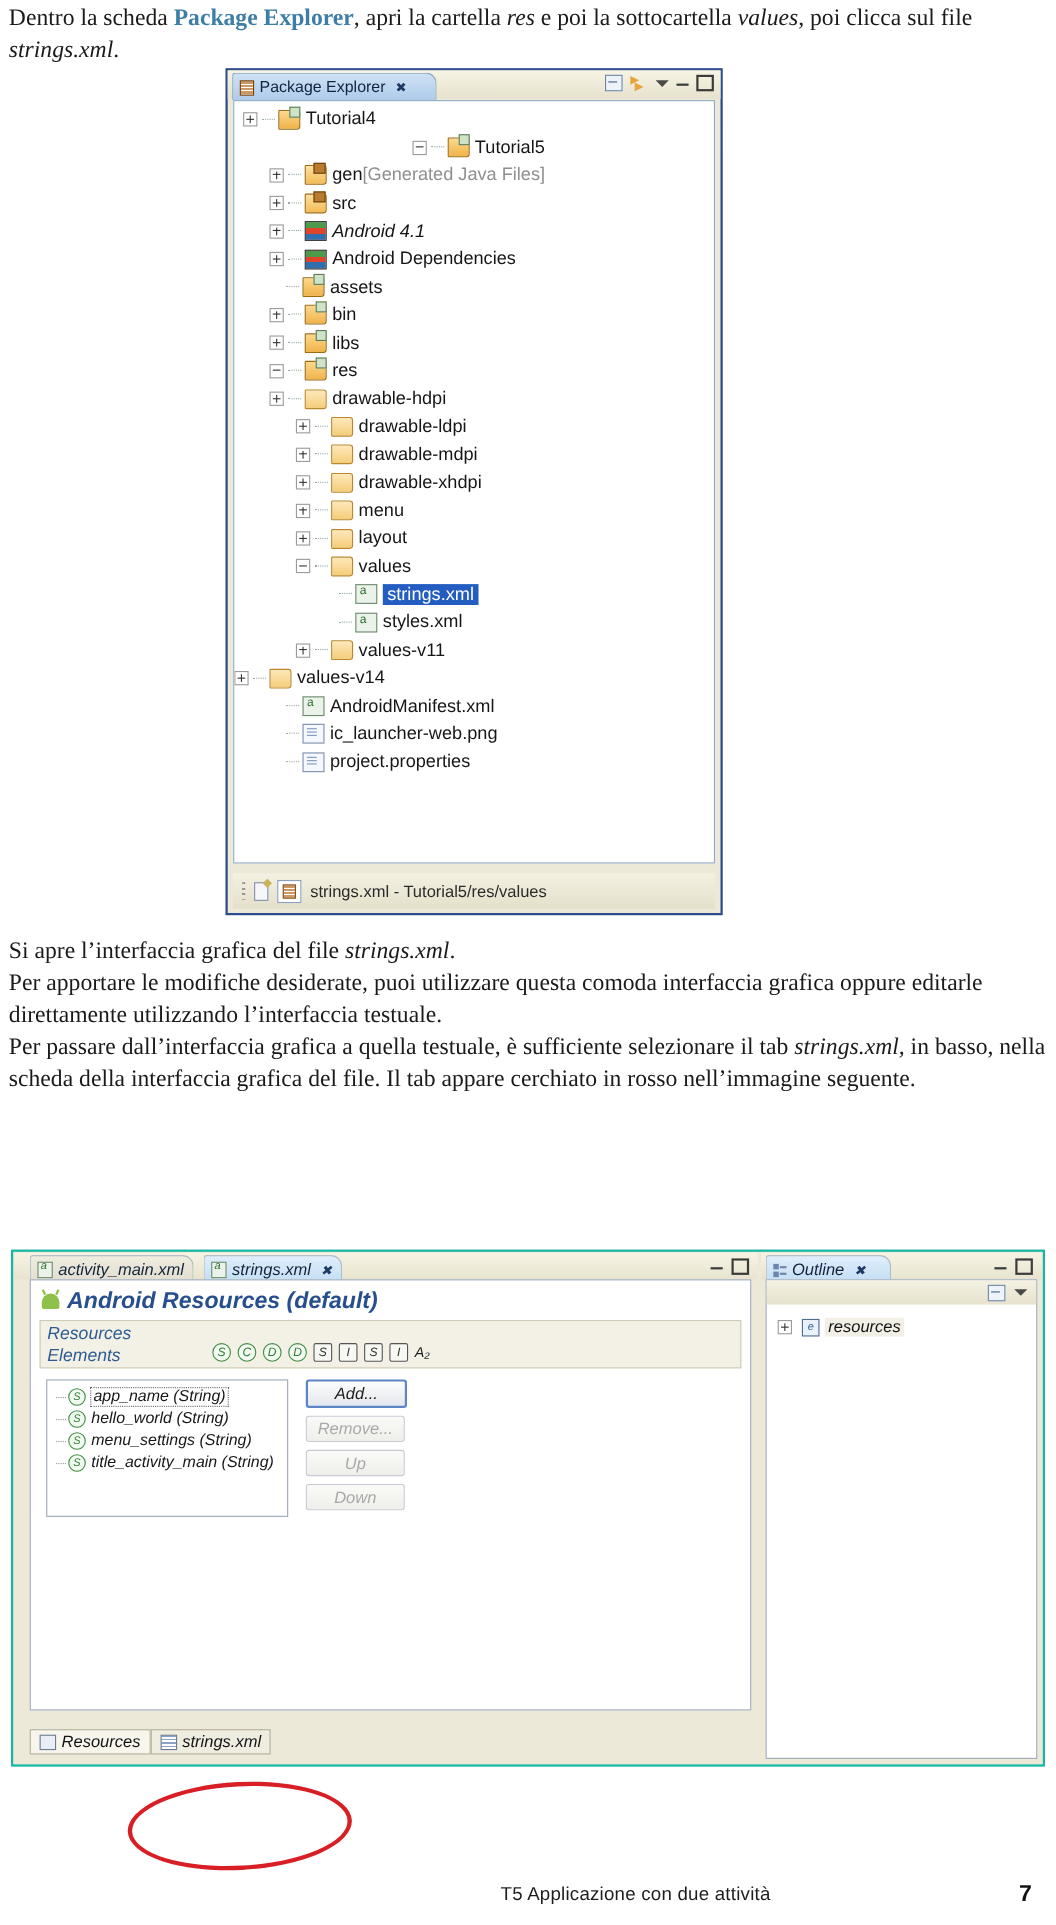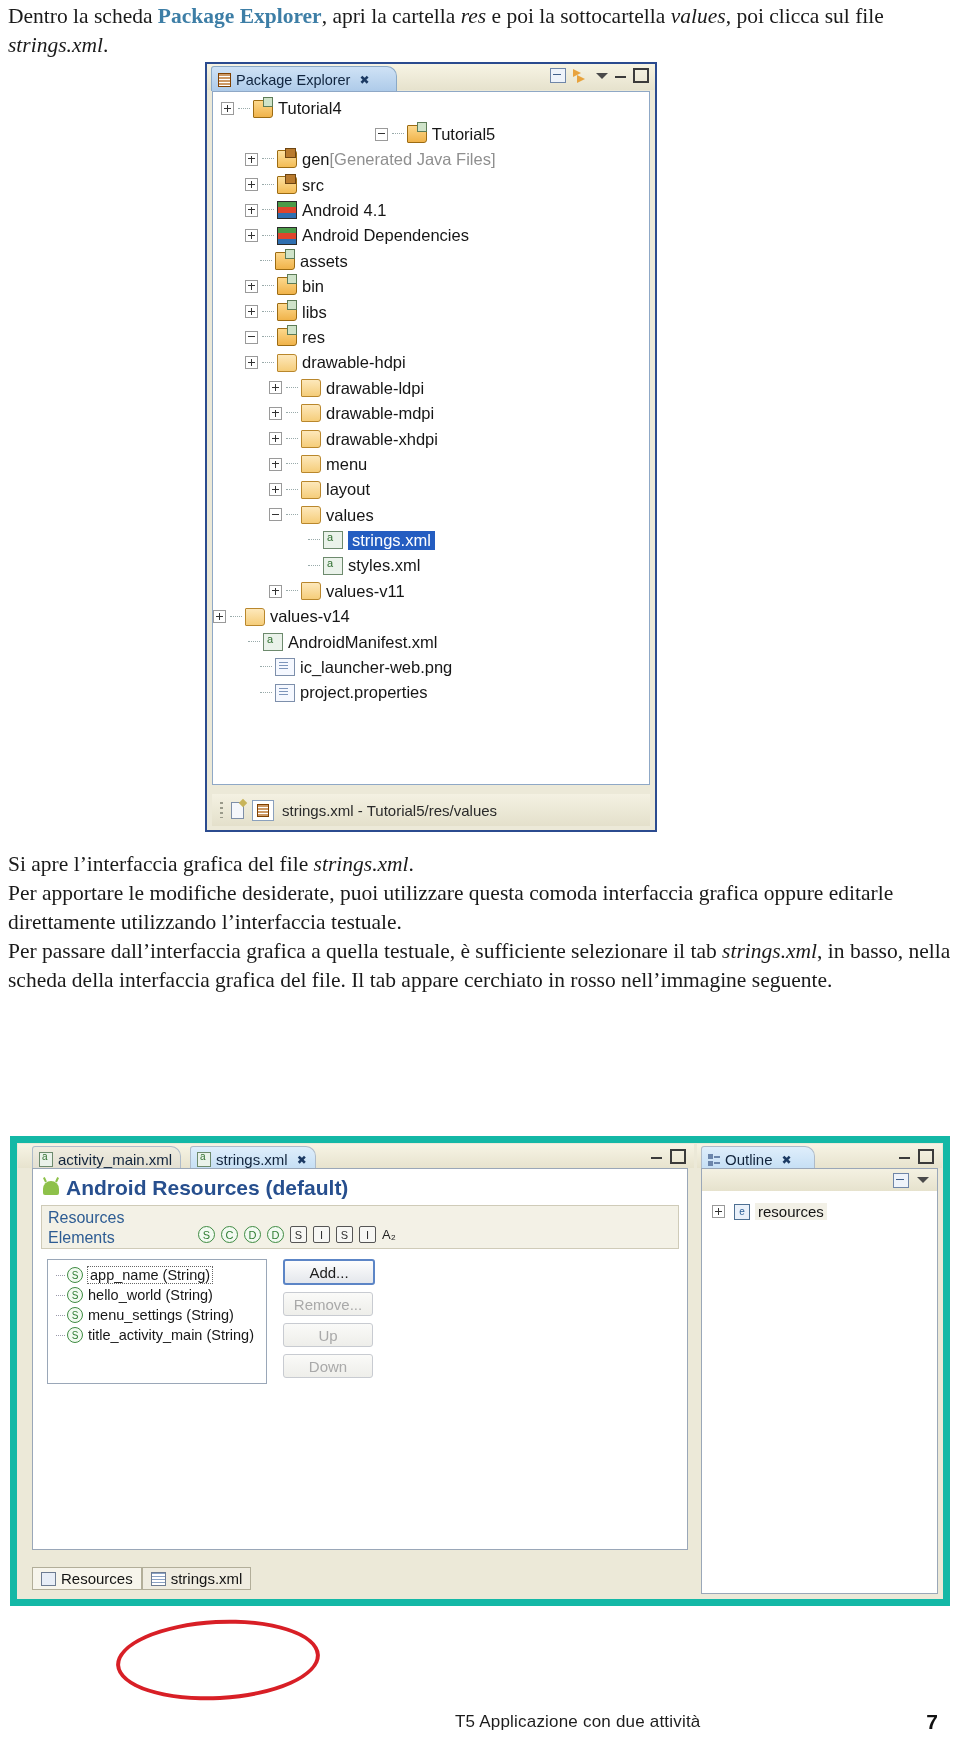--- a/index.html
+++ b/index.html
@@ -97,21 +97,21 @@
     border:1px solid #b8b49c;border-bottom:none;border-radius:3px 3px 0 0;
     font-family:"Liberation Sans",sans-serif;font-size:15px;color:#1b1b1b;}
   .rp-box{position:absolute;left:0;right:0;background:#ffffff;border:1px solid #b9b5a0;}
   .rp-text{position:absolute;left:4px;font-family:"Liberation Sans",sans-serif;font-size:15px;color:#1b1b1b;}
   .rp-btn{width:20px;height:19px;border:1px solid #9aa3b5;background:linear-gradient(#fdfdfd,#dfe3ea);}
   .rp-dark{position:absolute;background:#17181c;}
 
   
   .re-win{
     left:10px;top:1136px;width:940px;height:470px;background:#ece9d8;
-    border:7px solid #14b8a6;box-sizing:border-box;
+    border:2px solid #14b8a6;box-sizing:border-box;font-style:italic;
   }
   .re-left{position:absolute;left:1px;top:1px;width:676px;bottom:1px;}
   .re-tabrow{height:24px;position:relative;background:linear-gradient(#f7f4e5,#e7e3ce);}
   .re-tab{position:absolute;top:2px;height:21px;padding:2px 8px 0 6px;display:flex;align-items:center;gap:5px;
     font-family:"Liberation Sans",sans-serif;font-size:15px;color:#12243c;white-space:nowrap;
     border:1px solid #aebbc9;border-bottom:none;border-radius:3px 10px 0 0;}
   .re-tab.inactive{left:14px;background:linear-gradient(#efece0,#e2ded0);}
   .re-tab.active{left:172px;background:linear-gradient(#dfeefb,#c4def4);}
   .xmlico{width:12px;height:13px;background:#eaf2ea;border:1px solid #6d8a6d;position:relative;flex:0 0 auto;}
   .xmlico:after{content:"a";position:absolute;left:2px;top:-2px;font-size:10px;color:#2f6f2f;}
@@ -244,21 +244,21 @@
           <span class="ico src"></span>
           <span class="lbl">gen</span>
           <span class="lbl grey"> [Generated Java Files]</span>
         </div>
         <div class="trow" style="padding-left: 32px;">
           <span class="tog plus"></span>
           <span class="dash"></span>
           <span class="ico src"></span>
           <span class="lbl">src</span>
         </div>
-        <div class="trow" style="padding-left: 32px;">
+        <div class="trow" style="padding-left: 32px; font-style: italic;">
           <span class="tog plus"></span>
           <span class="dash"></span>
           <span class="ico lib"></span>
           <span class="lbl">Android 4.1</span>
         </div>
         <div class="trow" style="padding-left: 32px;">
           <span class="tog plus"></span>
           <span class="dash"></span>
           <span class="ico lib"></span>
           <span class="lbl">Android Dependencies</span>
@@ -346,21 +346,21 @@
           <span class="dash"></span>
           <span class="ico fold"></span>
           <span class="lbl">values-v11</span>
         </div>
         <div class="trow" style="">
           <span class="tog plus"></span>
           <span class="dash"></span>
           <span class="ico fold"></span>
           <span class="lbl">values-v14</span>
         </div>
-        <div class="trow" style="padding-left: 20px;">
+        <div class="trow" style="padding-left: 32px;">
           <span class="tog none"></span>
           <span class="dash"></span>
           <span class="ico xml"></span>
           <span class="lbl">AndroidManifest.xml</span>
         </div>
         <div class="trow" style="padding-left: 32px;">
           <span class="tog none"></span>
           <span class="dash"></span>
           <span class="ico doc"></span>
           <span class="lbl">ic_launcher-web.png</span>

